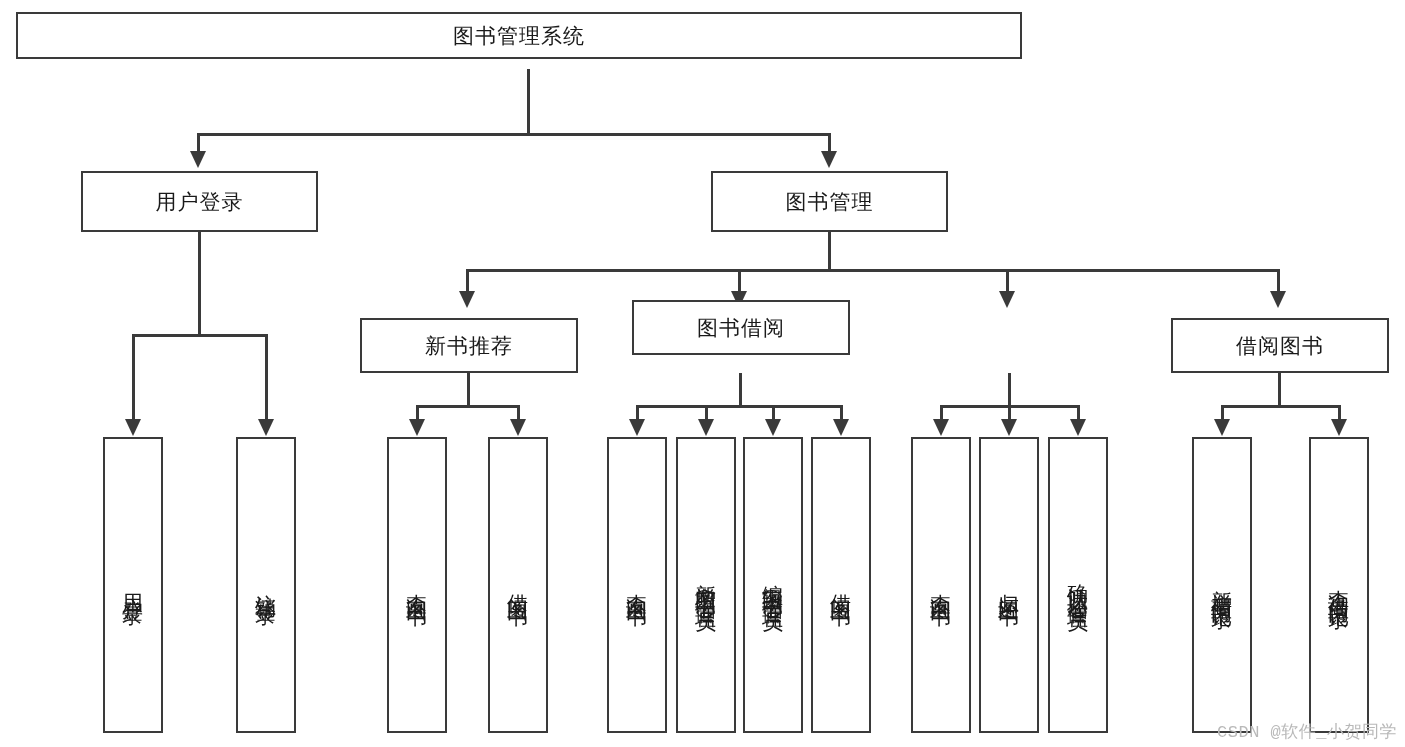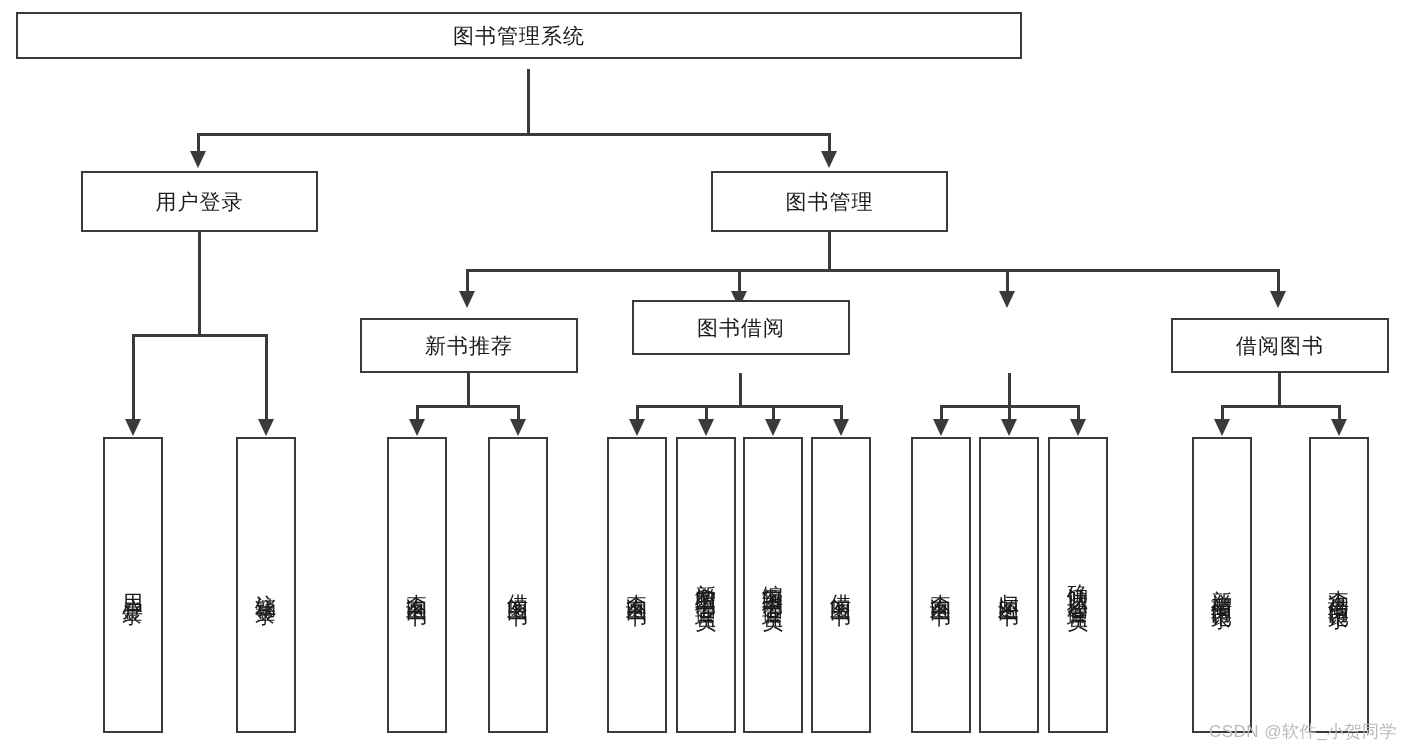--- a/index.html
+++ b/index.html
@@ -60,20 +60,21 @@
   }
   
   #watermark{
     position:absolute;
     right:8px;
     bottom:4px;
     font-size:17px;
     color:#b9b9b9;
     white-space:nowrap;
     letter-spacing:0.5px;
+    font-family:Liberation Mono, monospace;
   }
 </style>
 </head>
 <body>
 
 <div id="canvas">
 
   <div class="node h-node" style="left:16px;top:12px;width:1006px;height:47px;">
     <span class="h-label">图书管理系统</span>
   </div>

